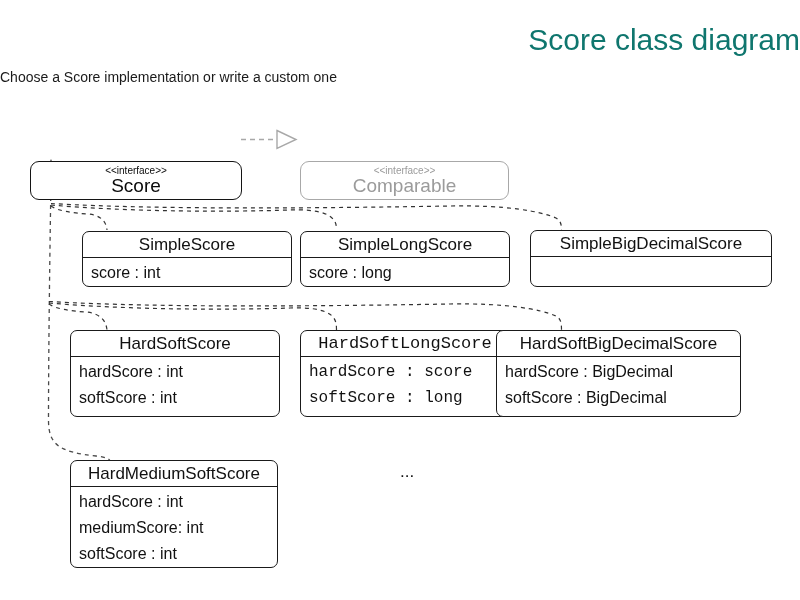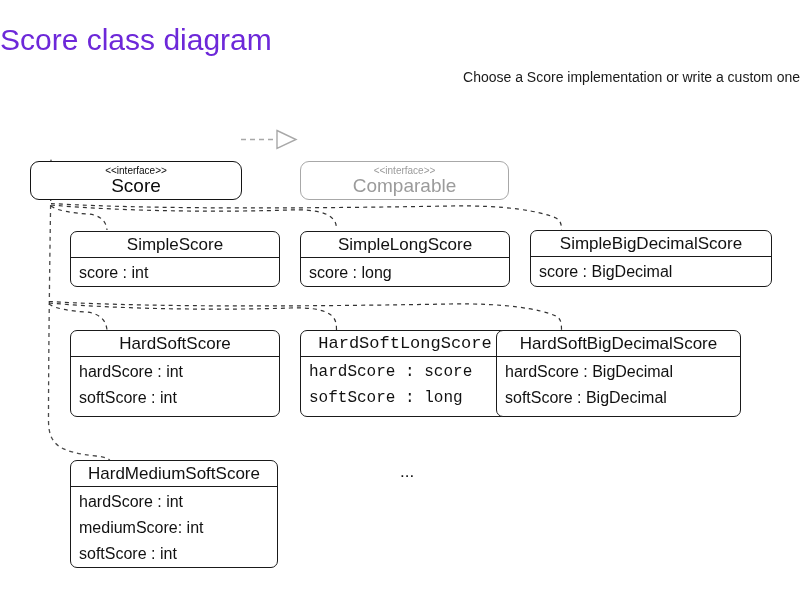--- a/index.html
+++ b/index.html
@@ -1,20 +1,20 @@
 <!DOCTYPE html>
 <html><head>
 <meta charset="utf-8">
 <style>
   html,body{margin:0;padding:0;background:#fff;}
   #canvas{position:relative;width:800px;height:600px;background:#ffffff;overflow:hidden;
           font-family:"Liberation Sans", sans-serif;color:#111;}
   .abs{position:absolute;}
-  #page-title{left:0;top:22px;width:800px;text-align:left;font-size:30px;line-height:36px;color:#6d28d9;}
-  #page-subtitle{left:0;top:69px;width:800px;text-align:right;font-size:14px;color:#1a1a1a;}
+  #page-title{left:0;top:22px;width:800px;text-align:right;font-size:30px;line-height:36px;color:#0f766e;}
+  #page-subtitle{left:0;top:69px;width:800px;text-align:left;font-size:14px;color:#1a1a1a;}
 
   .iface{border-radius:9px;display:flex;flex-direction:column;align-items:center;justify-content:center;background:#fff;margin-top:40px;}
   .iface .stereo{font-size:10px;line-height:11px;}
   .iface .iname{font-size:19px;line-height:20px;}
   .iface-dark{border:1.6px solid #141414;color:#0a0a0a;}
   .iface-muted{border:1.4px solid #a8a8a8;color:#9b9b9b;}
 
   .cls{background:#fff;border:1.4px solid #1a1a1a;border-radius:7px;box-sizing:border-box;}
   .cls .ctitle{text-align:center;font-size:17px;line-height:25px;border-bottom:1.4px solid #1a1a1a;
                white-space:nowrap;overflow:hidden;}
@@ -56,39 +56,36 @@
   <div class="abs iface iface-dark" style="left:30px;top:121px;width:210px;height:37px;">
     <div class="stereo">&lt;&lt;interface&gt;&gt;</div>
     <div class="iname">Score</div>
   </div>
 
   <div class="abs iface iface-muted" style="left:300px;top:121px;width:207px;height:37px;">
     <div class="stereo">&lt;&lt;interface&gt;&gt;</div>
     <div class="iname">Comparable</div>
   </div>
 
-  <div class="abs cls" style="left:70px;top:231px;width:210px;height:56px;">
+  <div class="abs cls" style="left:82px;top:231px;width:210px;height:56px;">
     <div class="ctitle">SimpleScore</div>
     <div class="cattrs">
       <div class="cattr">score : int</div>
     </div>
   </div>
 
   <div class="abs cls" style="left:300px;top:231px;width:210px;height:56px;">
     <div class="ctitle">SimpleLongScore</div>
     <div class="cattrs">
       <div class="cattr">score : long</div>
     </div>
   </div>
 
   <div class="abs cls" style="left:530px;top:230px;width:242px;height:57px;">
     <div class="ctitle">SimpleBigDecimalScore</div>
-    <div class="cattrs">
-      <div class="cattr">score : BigDecimal</div>
-    </div>
   </div>
 
   <div class="abs cls" style="left:70px;top:330px;width:210px;height:87px;">
     <div class="ctitle">HardSoftScore</div>
     <div class="cattrs">
       <div class="cattr">hardScore : int</div>
       <div class="cattr">softScore : int</div>
     </div>
   </div>
 

